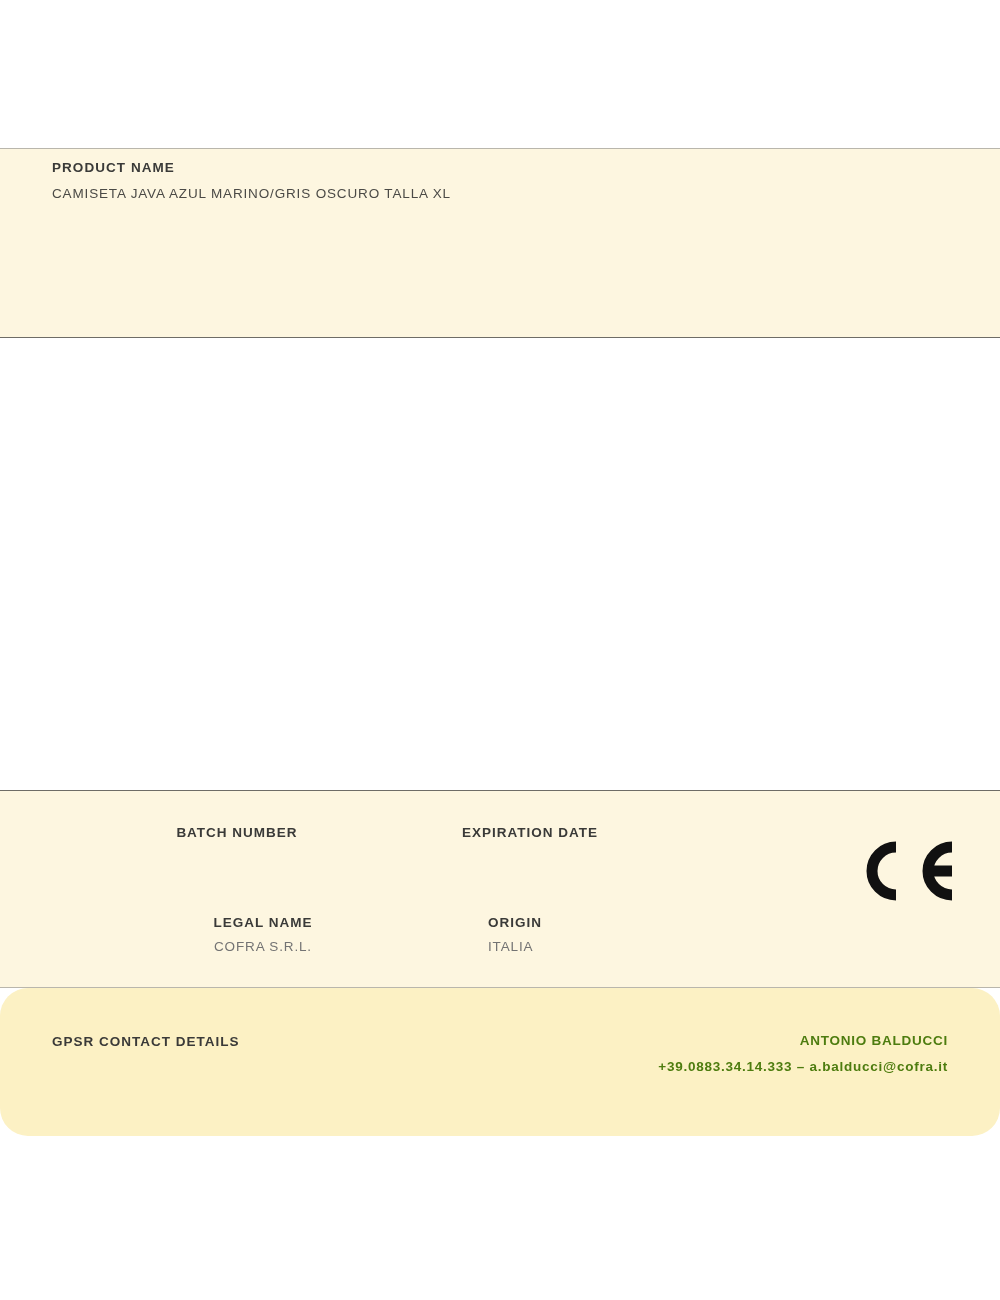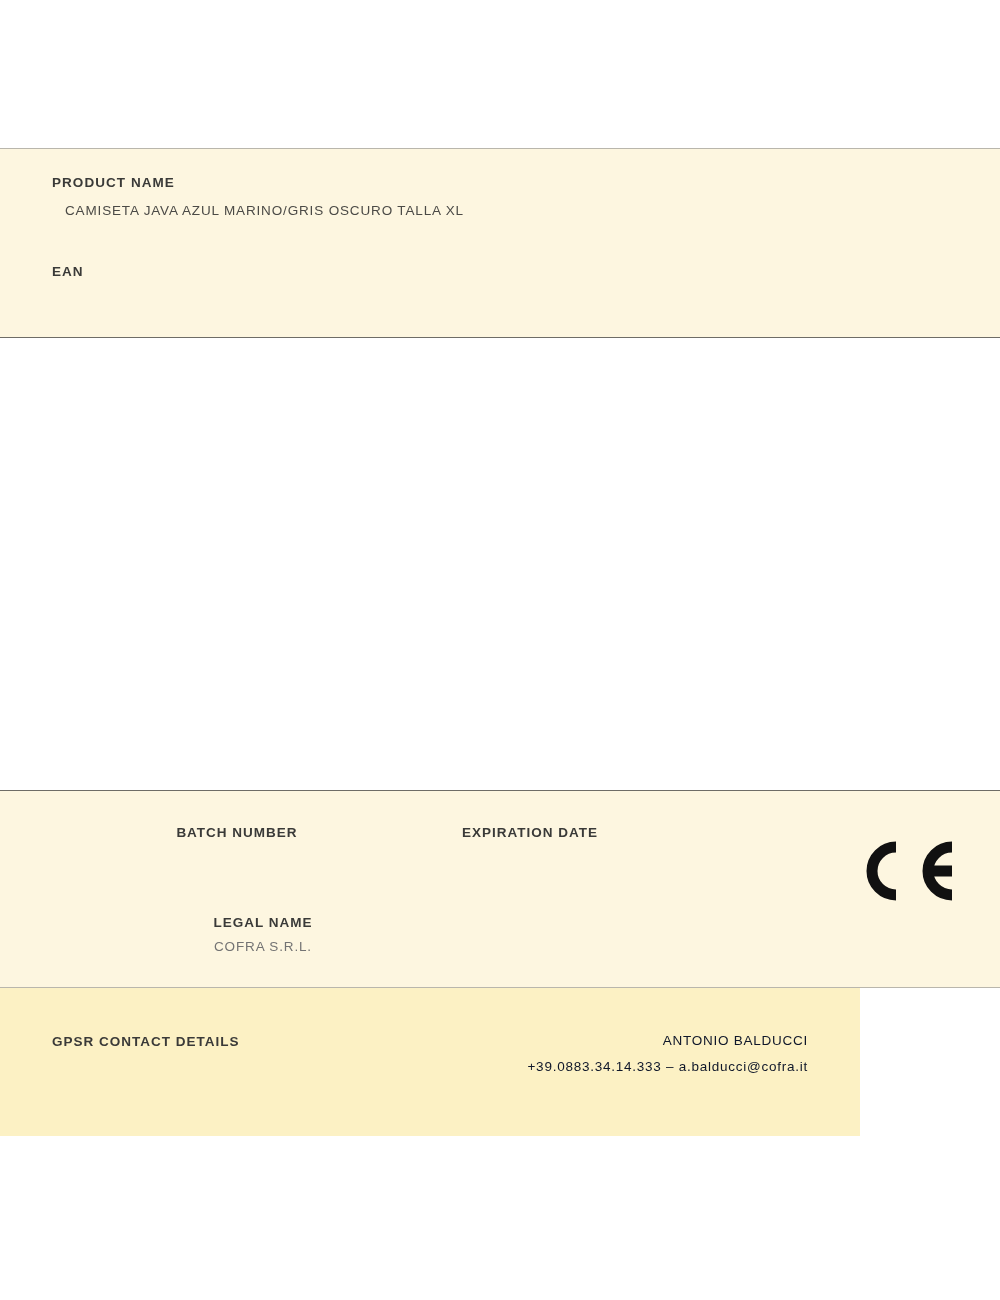--- a/index.html
+++ b/index.html
@@ -29,34 +29,34 @@
     top: 148px;
     left: 0;
     width: 1000px;
     height: 190px;
     background: #fdf6e0;
     border-top: 1px solid #b9b6ac;
     border-bottom: 1px solid #6e6c66;
     box-sizing: border-box;
   }
   .top-inner {
-    padding: 26px 52px 0 52px;
+    padding: 11px 52px 0 52px;
   }
   .field-label {
     font-size: 13.5px;
     font-weight: bold;
     letter-spacing: 1.05px;
     color: #3a3a38;
     margin: 0 0 11px 0;
   }
   .field-value {
     font-size: 13.5px;
     letter-spacing: 0.85px;
     color: #4b4a46;
-    margin: 13px;
+    margin: 0;
   }
   .spacer-lg { height: 33px; }
 
   
   .mid-block {
     position: absolute;
     top: 338px;
     left: 0;
     width: 1000px;
     height: 452px;
@@ -114,47 +114,49 @@
     left: 852px;
     width: 110px;
     height: 60px;
   }
 
   
   .gpsr-block {
     position: absolute;
     top: 988px;
     left: 0;
-    width: 860px;
+    width: 1000px;
     height: 148px;
     background: #fcf1c4;
     box-sizing: border-box;
+    border-radius: 28px;
   }
   .gpsr-label {
     position: absolute;
     top: 46px;
     left: 52px;
     font-size: 13.5px;
     font-weight: bold;
     letter-spacing: 1.0px;
     color: #3a3a38;
   }
   .gpsr-lines {
     position: absolute;
     top: 45px;
     right: 52px;
     width: 800px;
     text-align: right;
   }
   .gpsr-line {
     font-size: 13.5px;
     letter-spacing: 0.75px;
-    color: #0f172a;
+    color: #4d7c0f;
     margin: 0 0 11px 0;
     white-space: nowrap;
+    font-weight: bold;
   }
   .gpsr-line.l3 { margin-bottom: 8px; }
 
   
   .bottom-block {
     position: absolute;
     top: 1136px;
     left: 0;
     width: 1000px;
     height: 164px;
@@ -164,21 +166,20 @@
 </head>
 <body>
 
 <div class="page">
 
   <div class="top-block">
     <div class="top-inner">
       <p class="field-label">PRODUCT NAME</p>
       <p class="field-value">CAMISETA JAVA AZUL MARINO/GRIS OSCURO TALLA XL</p>
       <div class="spacer-lg"></div>
-      <p class="field-label">EAN</p>
     </div>
   </div>
 
   <div class="mid-block"></div>
 
   <div class="batch-block">
 
     <div class="batch-row r1">
       <div class="col-a">
         <p class="center-label">BATCH NUMBER</p>
@@ -188,20 +189,24 @@
         <p class="center-label">EXPIRATION DATE</p>
         <p class="center-value"></p>
       </div>
       <div class="col-c"></div>
     </div>
 
     <div class="batch-row r2">
       <div class="col-a">
         <p class="center-label">LEGAL NAME</p>
         <p class="center-value">COFRA S.R.L.</p>
+      </div>
+      <div class="col-b">
+        <p class="center-label">ORIGIN</p>
+        <p class="center-value">ITALIA</p>
       </div>
       <div class="col-c"></div>
     </div>
 
     <svg class="ce-mark" viewBox="0 0 110 60" aria-hidden="true">
       <path d="M44 6 A24 24 0 1 0 44 54" fill="none" stroke="#111111" stroke-width="11"></path>
       <path d="M100 6 A24 24 0 1 0 100 54" fill="none" stroke="#111111" stroke-width="11"></path>
       <rect x="74" y="24.5" width="26" height="11" fill="#111111"></rect>
     </svg>
   </div>

